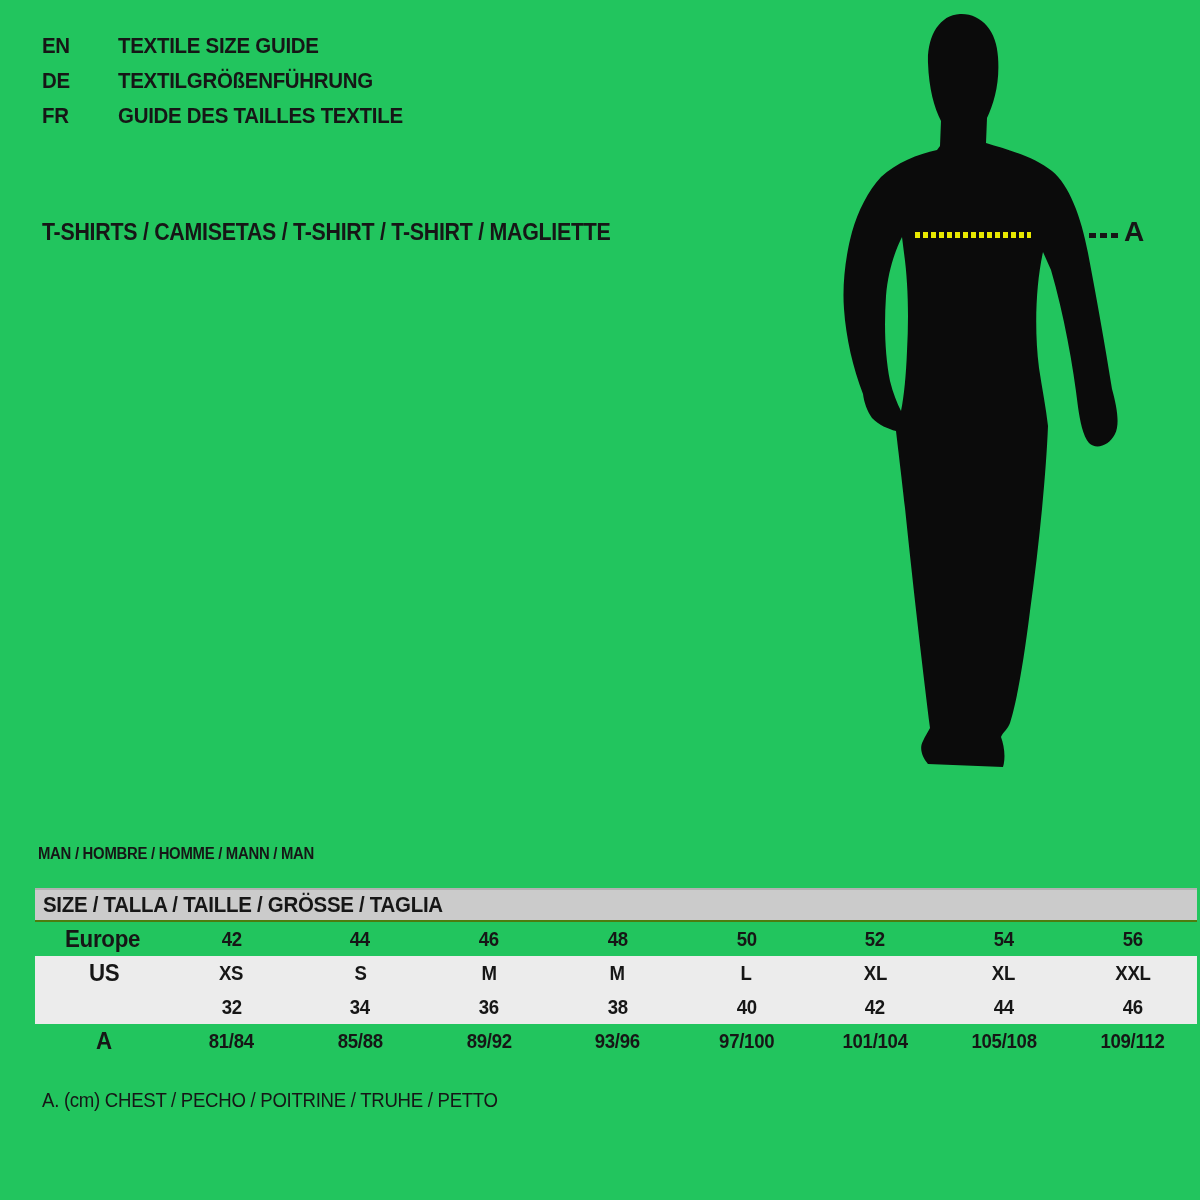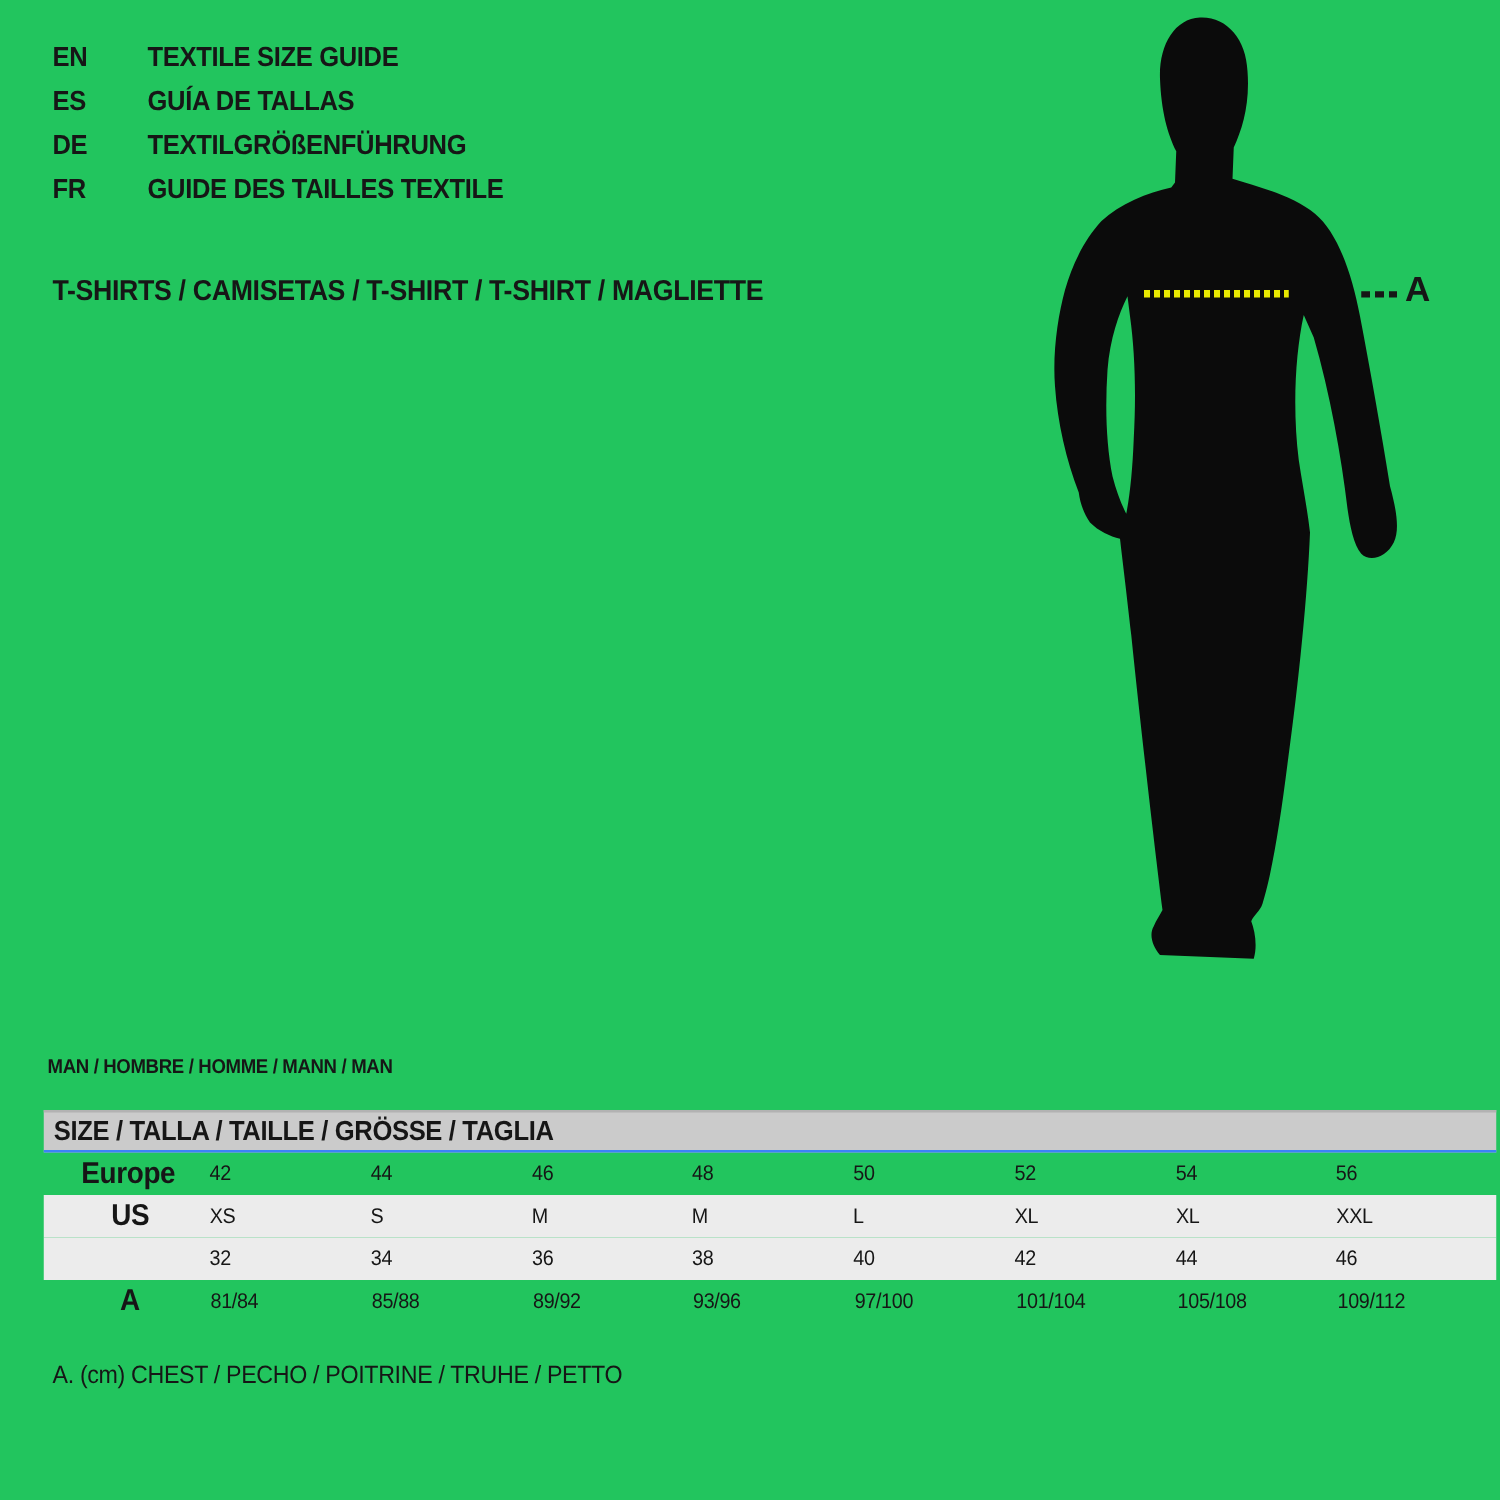--- a/index.html
+++ b/index.html
@@ -34,42 +34,39 @@
   }
   .measure-label{position:absolute;left:284px;top:217px;font-size:28px;font-weight:700;line-height:30px;}
 
   
   .section-title{position:absolute;left:38px;top:842px;font-size:16px;font-weight:700;line-height:24px;}
 
   
   .size-table{position:absolute;left:35px;top:888px;width:1162px;}
   .t-header{
     height:30px;line-height:30px;background:var(--table_header_bg,#cbcbcb);
-    border-top:2px solid #b2b2b2;border-bottom:2px solid #3b82f6;
+    border-top:2px solid #b2b2b2;border-bottom:2px solid #4d7c0f;
     padding-left:8px;font-size:22px;font-weight:700;
   }
   .t-row{display:grid;grid-template-columns:132px repeat(8,1fr);height:34px;line-height:34px;}
   .t-row.shaded{background:var(--row_shade_bg,#ececec);}
   .t-label{padding-left:8px;font-size:24px;font-weight:700;text-align:center;}
-  .t-cell{font-size:17px;font-weight:400;text-align:left;}
+  .t-cell{font-size:20px;font-weight:700;text-align:center;}
 
   
   .footnote{position:absolute;left:42px;top:1088px;font-size:20px;font-weight:400;line-height:24px;}
 </style>
 </head>
 <body>
 
 <div class="page">
 
   <div class="lang-list">
     <div class="lang-row">
       <span class="lang-code cond">EN</span><span class="cond">TEXTILE SIZE GUIDE</span>
-    </div>
-    <div class="lang-row">
-      <span class="lang-code cond">ES</span><span class="cond">GUÍA DE TALLAS</span>
     </div>
     <div class="lang-row">
       <span class="lang-code cond">DE</span><span class="cond">TEXTILGRÖßENFÜHRUNG</span>
     </div>
     <div class="lang-row">
       <span class="lang-code cond">FR</span><span class="cond">GUIDE DES TAILLES TEXTILE</span>
     </div>
   </div>
 
   <div class="categories">

